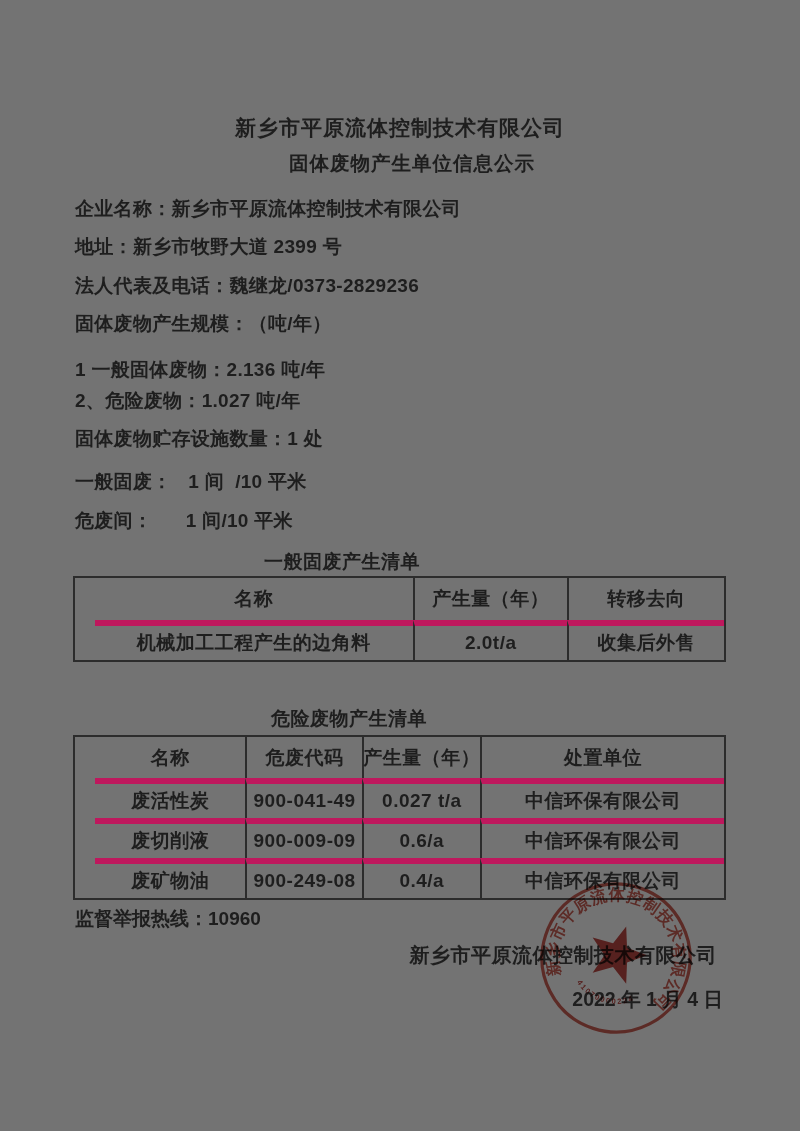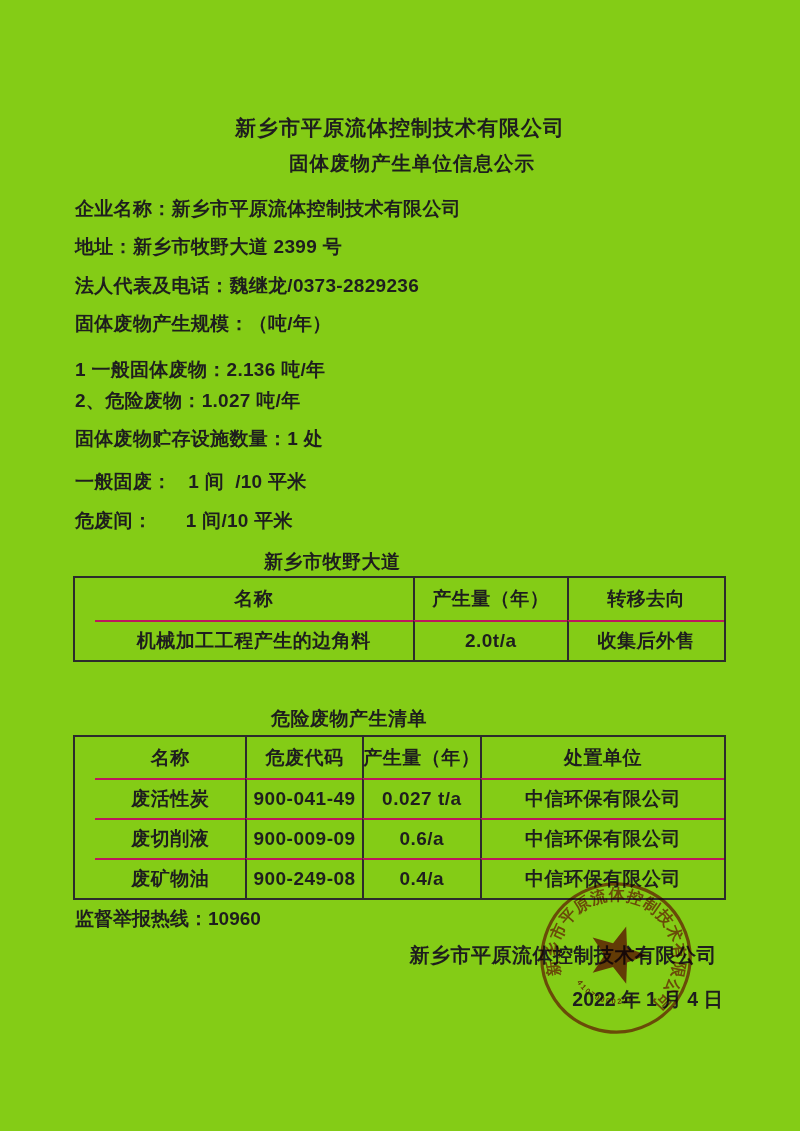--- a/index.html
+++ b/index.html
@@ -1,20 +1,20 @@
 <!DOCTYPE html>
 <html><head>
 <meta charset="utf-8">
 <style>
   * { margin:0; padding:0; box-sizing:border-box; }
   html,body { background:#e9e9e9; }
   .page {
     position:relative;
     width:800px; height:1131px;
-    background:#84cc16;
+    background:#737373;
     font-family:"Liberation Sans", sans-serif;
     color:#1e1e1e;
     overflow:hidden;
   }
   .abs { position:absolute; white-space:pre; font-weight:700; line-height:1.2; }
   .center { left:0; right:0; text-align:center; white-space:normal; }
   .doc-title    { top:115px; font-size:21px; letter-spacing:1px; }
   .doc-subtitle { top:152px; font-size:19.5px; letter-spacing:1px;margin-left:24px; }
   .info { left:75px; font-size:19px; letter-spacing:0.3px; }
 
@@ -23,21 +23,21 @@
   .tbl {
     position:absolute; left:73px; width:653px;
     display:grid;
     border:2px solid #2c2c2c;
     background:transparent;
     padding-left:20px;
   }
   .tbl > div {
     display:flex; align-items:center; justify-content:center;
     font-size:19px; font-weight:700; letter-spacing:0.5px;
-    border-left:2px solid #2c2c2c; border-top:2px solid #be185d;
+    border-left:2px solid #2c2c2c; border-top:6px solid #be185d;
     white-space:pre;
   }
   .tbl > div.no-l { border-left:none; }
   .tbl > div.no-t { border-top:none; }
 
   .tbl1 { top:576px; grid-template-columns:50.5% 24.5% 25%; grid-template-rows:42px 40px; }
   .tbl2 { top:735px; grid-template-columns:23.9% 18.5% 18.8% 38.8%; grid-template-rows:41px 40px 40px 40px; }
 
   .hotline { left:75px; top:908px; font-size:19px; }
   .sig-company { right:83px; top:943px; font-size:20px; letter-spacing:0.5px; text-align:right; }
@@ -62,21 +62,21 @@
   <div class="abs info" style="top:198px">企业名称：新乡市平原流体控制技术有限公司</div>
   <div class="abs info" style="top:236px">地址：新乡市牧野大道 2399 号</div>
   <div class="abs info" style="top:275px">法人代表及电话：魏继龙/0373-2829236</div>
   <div class="abs info" style="top:313px">固体废物产生规模：（吨/年）</div>
   <div class="abs info" style="top:359px">1 一般固体废物：2.136 吨/年</div>
   <div class="abs info" style="top:390px">2、危险废物：1.027 吨/年</div>
   <div class="abs info" style="top:428px">固体废物贮存设施数量：1 处</div>
   <div class="abs info" style="top:471px">一般固废：   1 间  /10 平米</div>
   <div class="abs info" style="top:510px">危废间：      1 间/10 平米</div>
 
-  <div class="abs tbl-title" style="left:264px; top:551px">新乡市牧野大道</div>
+  <div class="abs tbl-title" style="left:264px; top:551px">一般固废产生清单</div>
 
   <div class="tbl tbl1">
     <div class="no-l no-t">名称</div>
     <div class="no-t">产生量（年）</div>
     <div class="no-t">转移去向</div>
     <div class="no-l">机械加工工程产生的边角料</div>
     <div>2.0t/a</div>
     <div>收集后外售</div>
   </div>
 

